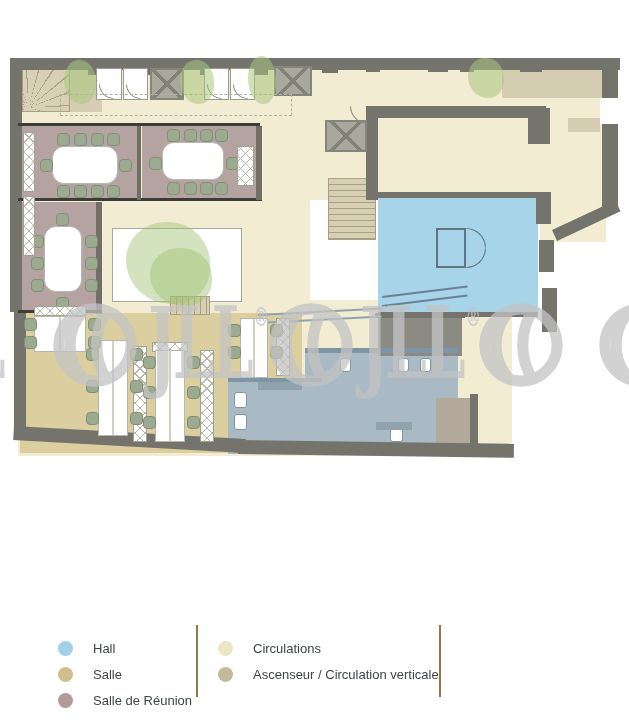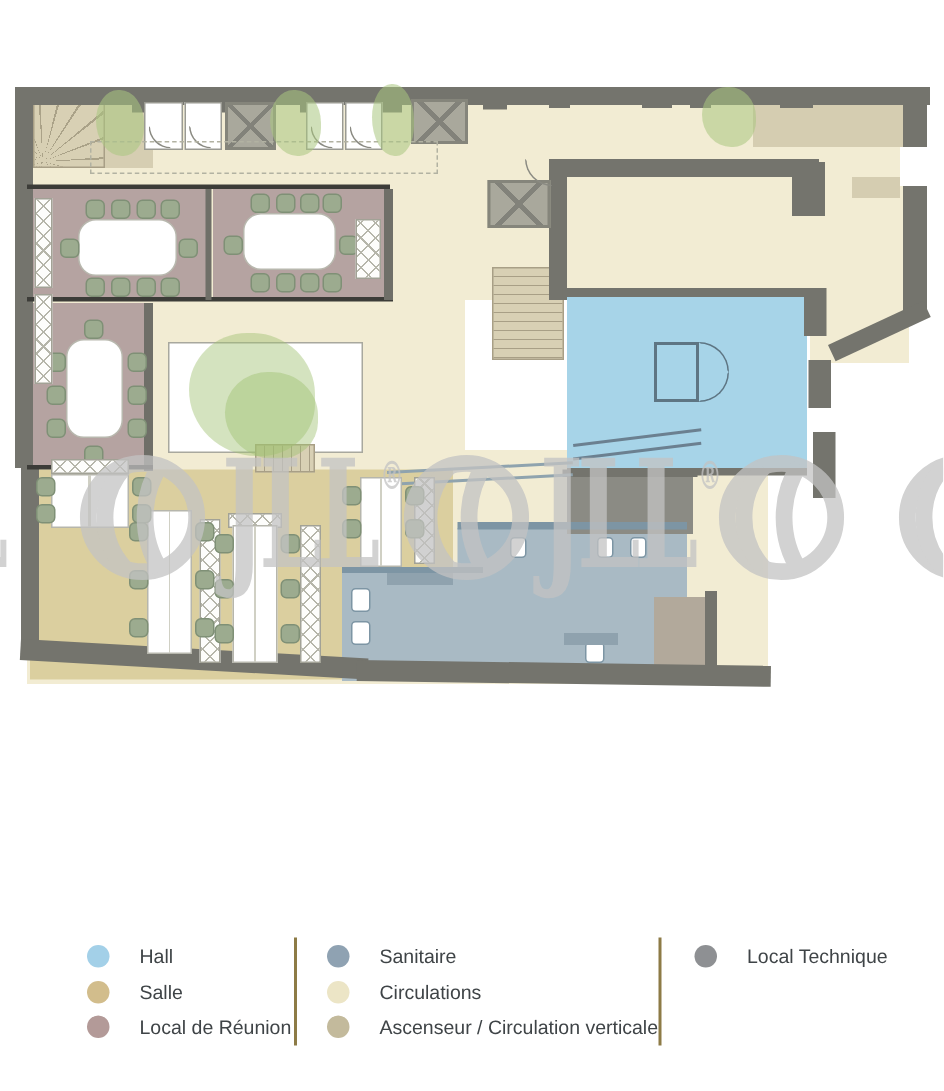--- a/index.html
+++ b/index.html
@@ -27,21 +27,21 @@
   .dashedrect{border:1px dashed #b2b2a2;}
   .fix{background:#fff;border:1px solid #7d95a4;border-radius:3px;}
   
   .wm{position:absolute;left:0;top:294px;width:629px;height:106px;overflow:hidden;color:#c3c3c3;opacity:.75;z-index:30;pointer-events:none;}
   .wm-t{position:absolute;top:-10px;font-family:"DejaVu Serif",serif;font-weight:bold;font-size:100px;letter-spacing:-6px;transform:scaleX(.6);transform-origin:left top;white-space:nowrap;}
   .wm-r{display:inline-block;font-size:26px;transform:translateY(-52px);letter-spacing:0;margin-left:6px;}
   .wm-g{position:absolute;top:2px;width:86px;height:98px;}
   
   .legend{position:absolute;left:0;top:0;width:629px;height:727px;color:#3f4447;font-size:13px;}
   .lcol{position:absolute;top:630px;}
-  .lrow{display:flex;align-items:center;height:15px;margin-bottom:8.5px;}
+  .lrow{display:flex;align-items:center;height:15px;margin-bottom:8.5px;margin-top:11px;}
   .dot{width:15px;height:15px;border-radius:50%;margin-right:20px;flex:0 0 15px;}
   .ldiv{position:absolute;top:625px;width:2px;height:72px;background:#8d7b46;}
 </style>
 </head>
 <body>
 
 <div class="page">
 
   <div class="plan">
       <div class="el room" style="left: 18px; top: 66px; width: 590px; height: 66px;"></div>
@@ -240,40 +240,30 @@
       <div class="lrow">
         <span class="dot" style="background-color: rgb(163, 208, 232);"></span>
         <span>Hall</span>
       </div>
       <div class="lrow">
         <span class="dot" style="background-color: rgb(210, 189, 140);"></span>
         <span>Salle</span>
       </div>
       <div class="lrow">
         <span class="dot" style="background-color: rgb(179, 154, 152);"></span>
-        <span>Local de Réunion</span>
+        <span>Salle de Réunion</span>
       </div>
     </div>
     <div class="ldiv" style="left:196px"></div>
     <div class="lcol" style="left:218px">
       <div class="lrow">
-        <span class="dot" style="background-color: rgb(143, 162, 178);"></span>
-        <span>Sanitaire</span>
-      </div>
-      <div class="lrow">
         <span class="dot" style="background-color: rgb(236, 229, 198);"></span>
         <span>Circulations</span>
       </div>
       <div class="lrow">
         <span class="dot" style="background-color: rgb(195, 186, 156);"></span>
         <span>Ascenseur / Circulation verticale</span>
       </div>
     </div>
     <div class="ldiv" style="left:439px"></div>
-    <div class="lcol" style="left:463px">
-      <div class="lrow">
-        <span class="dot" style="background-color: rgb(142, 144, 147);"></span>
-        <span>Local Technique</span>
-      </div>
-    </div>
   </div>
 
 </div>
 
 </body></html>

